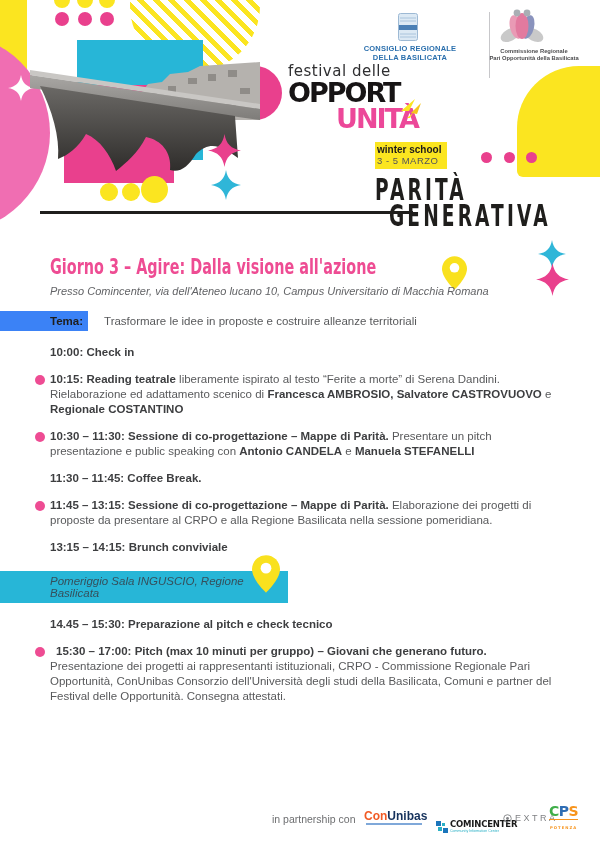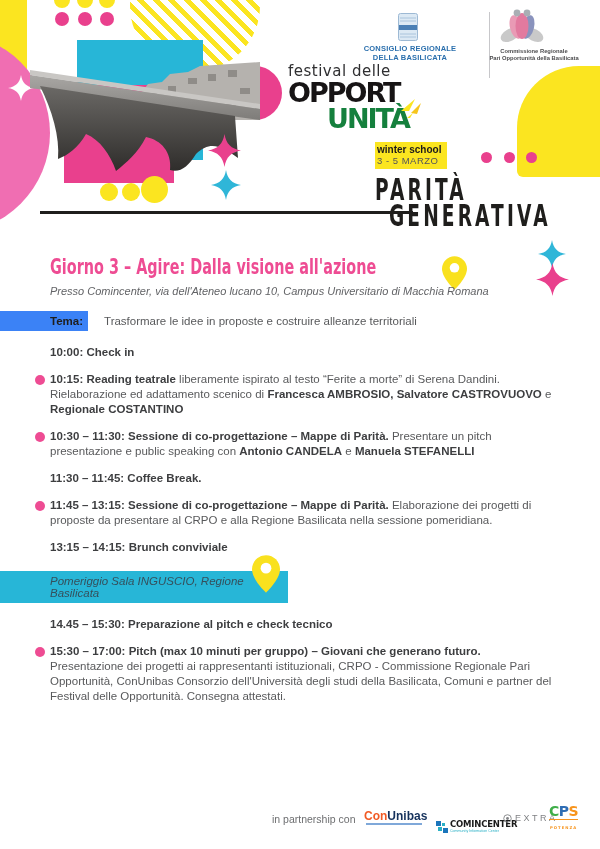--- a/index.html
+++ b/index.html
@@ -30,22 +30,22 @@
   .vline{left:489px;top:12px;width:1px;height:66px;background:#c7c7ca;}
   .consiglio-text{left:358px;top:44px;width:104px;text-align:center;color:#2a6fad;
       font-size:7.5px;font-weight:bold;line-height:9px;letter-spacing:.2px;}
   .commissione-text{left:486px;top:48px;width:96px;text-align:center;color:#4c4c4e;
       font-size:5.8px;font-weight:bold;line-height:7px;}
 
   .festival-script{left:288px;top:62px;font-size:15px;color:#2f2f31;letter-spacing:.5px;
       font-family:"DejaVu Sans",sans-serif;font-weight:400;}
   .opport{left:288px;top:80px;font-family:"DejaVu Sans",sans-serif;font-weight:800;
       font-size:27px;letter-spacing:-2px;color:#171415;line-height:26px;}
-  .unita{left:327px;top:106px;font-family:"DejaVu Sans",sans-serif;font-weight:800;
-      font-size:27px;letter-spacing:-2px;color:#15803d;line-height:26px;}
+  .unita{left:336px;top:106px;font-family:"DejaVu Sans",sans-serif;font-weight:800;
+      font-size:27px;letter-spacing:-2px;color:#ec4899;line-height:26px;}
   .badge{left:375px;top:142px;width:68px;background:#fbe520;text-align:left;
       padding:2px 2px 3px 2px;}
   .badge-l1{font-size:10px;font-weight:bold;color:#1c1a1b;line-height:11px;display:block;}
   .badge-l2{font-size:9.5px;color:#54555a;line-height:11px;display:block;letter-spacing:.5px;}
 
   .tagline{font-family:"DejaVu Sans",sans-serif;font-weight:700;font-size:30px;color:#1f1e1c;
       letter-spacing:5px;transform:scale(.62,1);transform-origin:left top;white-space:nowrap;}
   .tag1{left:375px;top:172px;}
   .tag2{left:389px;top:198px;}
   .hline{left:40px;top:211px;width:373px;height:2.5px;background:#1f1e1c;}
@@ -57,21 +57,21 @@
       white-space:nowrap;}
   .venue{margin:7px 45px 0 50px;font-style:italic;font-size:11px;color:#626366;}
   .tema-row{margin-top:14px;font-size:11.5px;line-height:16px;}
   .tema-chip{display:inline-block;background:#3b82f6;padding:2px 5px 2px 50px;
       font-weight:bold;color:#1f1e1c;}
   .tema-text{color:#58595b;margin-left:16px;}
   .sched{margin-top:14px;}
   .sched-item{position:relative;padding:0 45px 0 50px;font-size:11.5px;line-height:15px;
       color:#58595b;margin-bottom:12px;}
   .sched-item strong{color:#3d3e40;}
-  .sched-item .blk{display:block;}
+  .sched-item .blk{display:block;margin-left:6px;}
   .dot{position:absolute;left:35px;top:3px;width:10px;height:10px;border-radius:50%;
       background:#ee4c93;}
   .banner{position:relative;width:288px;box-sizing:border-box;background:#27b6d7;
       margin:16px 0 14px 0;padding:4px 12px 4px 50px;font-size:11.5px;font-style:italic;
       color:#35505c;}
   .pin{position:absolute;}
   .pin-title{left:442px;top:255px;}
   .pin-banner{left:252px;top:-16px;}
 
   

